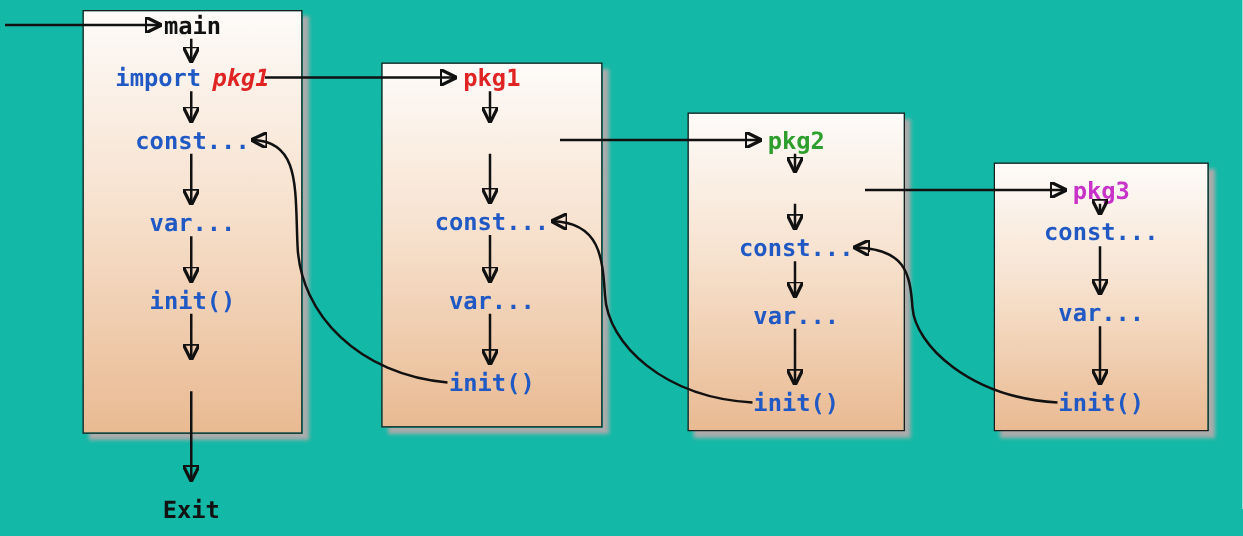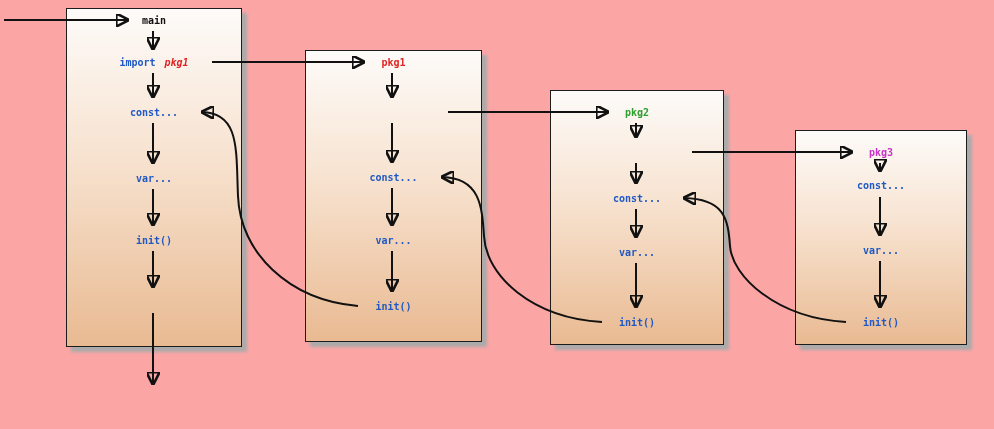--- a/index.html
+++ b/index.html
@@ -5,23 +5,23 @@
 <style>
   html, body {
     margin: 0;
     padding: 0;
     background: #ffffff;
   }
   .canvas {
     position: relative;
     width: 994px;
     height: 429px;
-    background: #fca5a5;
+    background: #14b8a6;
     font-family: "DejaVu Sans Mono", "Liberation Mono", monospace;
-    font-size: 10px;
+    font-size: 19px;
     font-weight: bold;
     color: #111;
     overflow: hidden;
   }
   .box {
     position: absolute;
     border: 1.5px solid #1c1c1c;
     background: linear-gradient(180deg, #fdfbf9 0%, #f7e2cf 45%, #e9ba92 100%);
     box-shadow: 5px 5px 3px #ababab;
   }
@@ -99,20 +99,21 @@
     <div class="row blue" style="top:222px">init()</div>
   </div>
 
   <div class="box" id="box-pkg3">
     <div class="row title t-pkg3" style="top:12px">pkg3</div>
     <div class="row blue" style="top:45px">const...</div>
     <div class="row blue" style="top:110px">var...</div>
     <div class="row blue" style="top:182px">init()</div>
   </div>
 
+  <div class="exit-label">Exit</div>
 
   <svg class="arrows" width="994" height="429" viewBox="0 0 994 429" aria-hidden="true">
     <defs>
       <marker id="arrow" viewBox="0 0 10 10" refX="9" refY="5" markerWidth="6.5" markerHeight="6.5" orient="auto-start-reverse">
         <path d="M0,0 L10,5 L0,10 z" fill="#111" stroke="none"></path>
       </marker>
     </defs>
 
     <path d="M 4,20 L 128,20" marker-end="url(#arrow)"></path>
 

